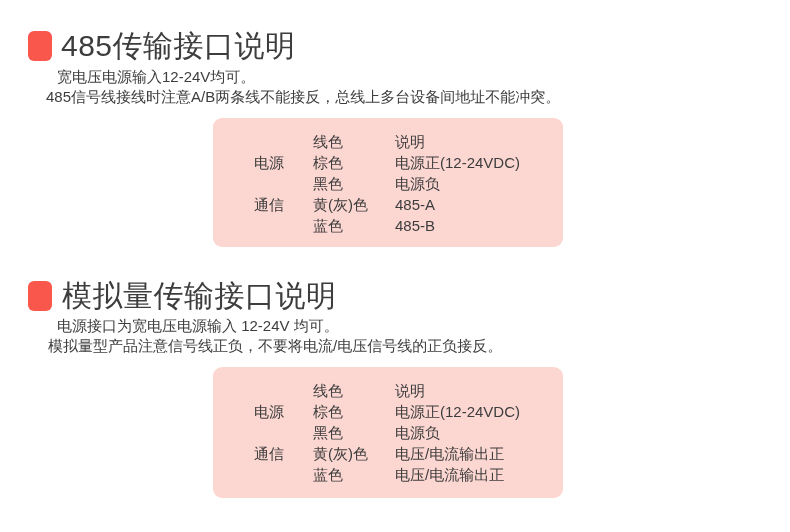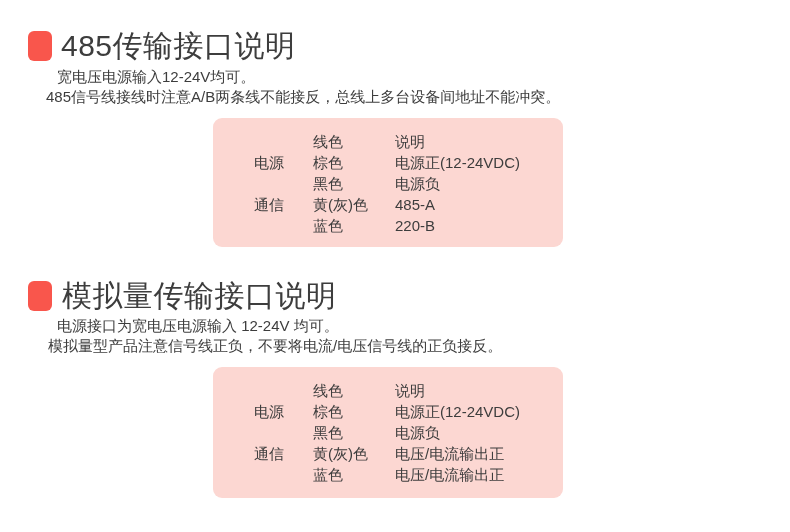--- a/index.html
+++ b/index.html
@@ -89,21 +89,21 @@
       <span class="c3">电源负</span>
     </div>
     <div class="trow">
       <span class="c1">通信</span>
       <span class="c2">黄(灰)色</span>
       <span class="c3">485-A</span>
     </div>
     <div class="trow">
       <span class="c1"></span>
       <span class="c2">蓝色</span>
-      <span class="c3">220-B</span>
+      <span class="c3">485-B</span>
     </div>
   </div>
 
   <div class="abs bullet" style="left:28px; top:281px;"></div>
 
   <div class="abs section-title" style="left:62px; top:280px;">模拟量传输接口说明</div>
 
   <div class="abs desc-line" style="left:57px; top:318px;">电源接口为宽电压电源输入 12-24V 均可。</div>
 
   <div class="abs desc-line" style="left:48px; top:338px;">模拟量型产品注意信号线正负，不要将电流/电压信号线的正负接反。</div>

